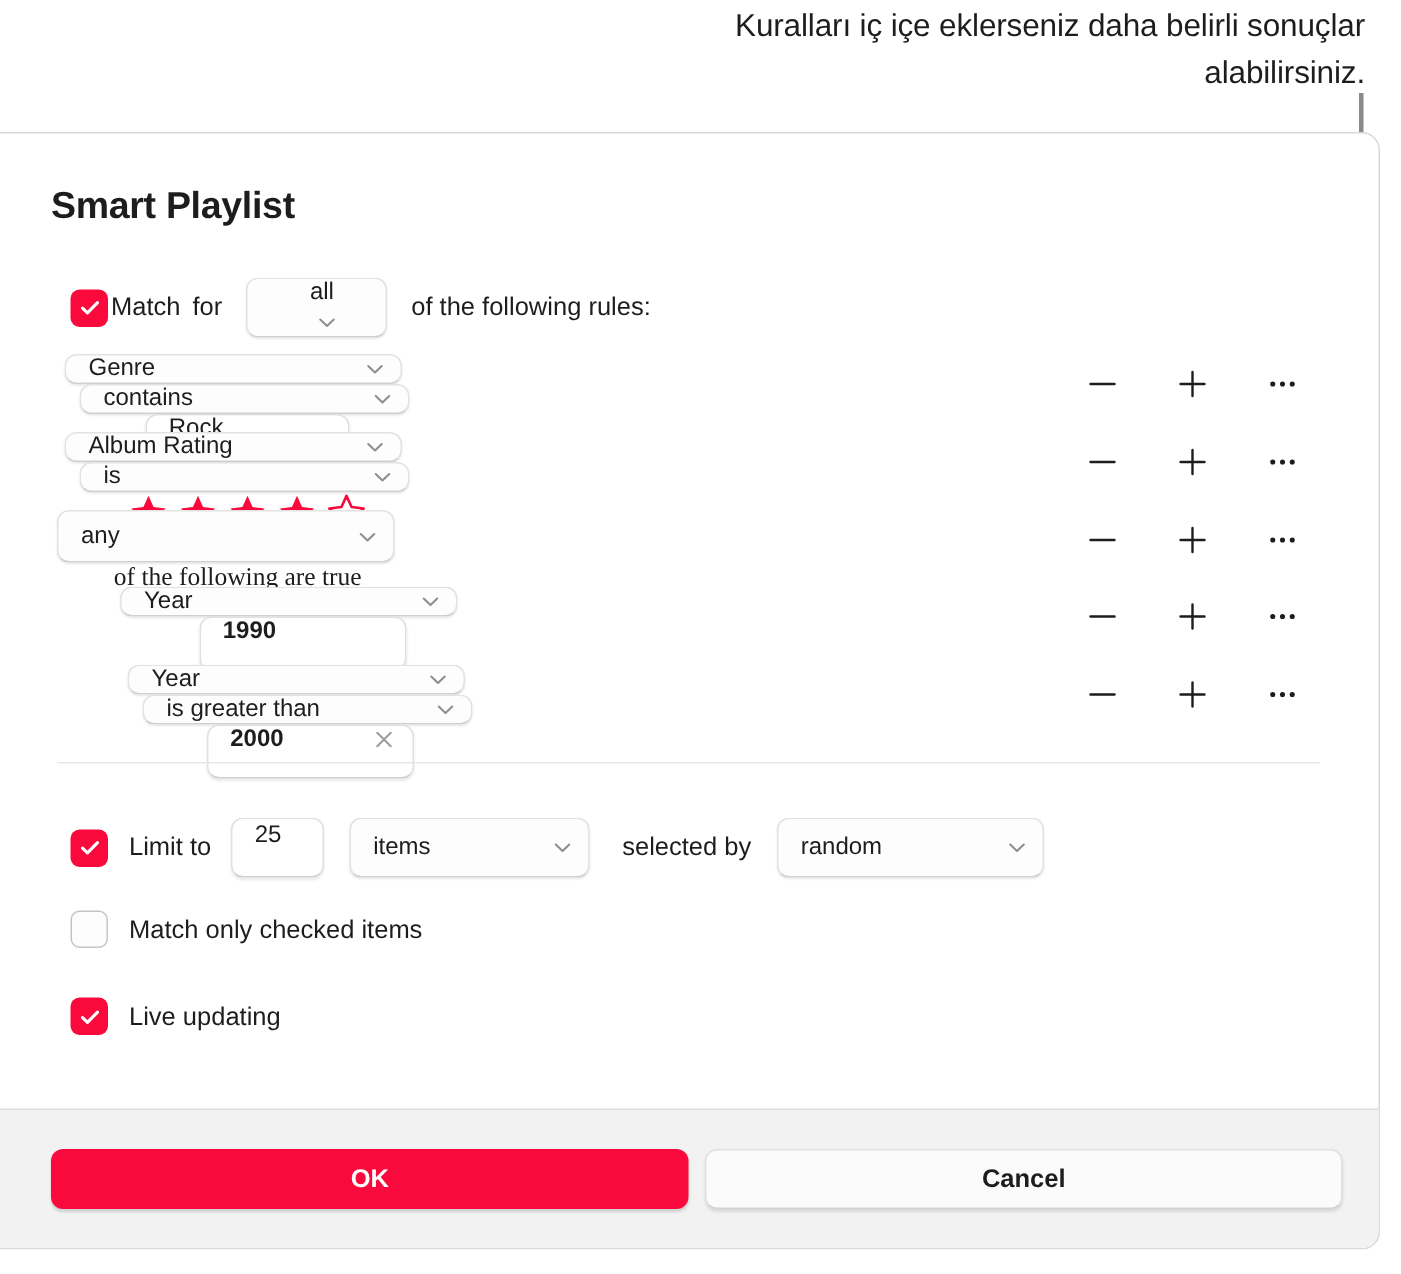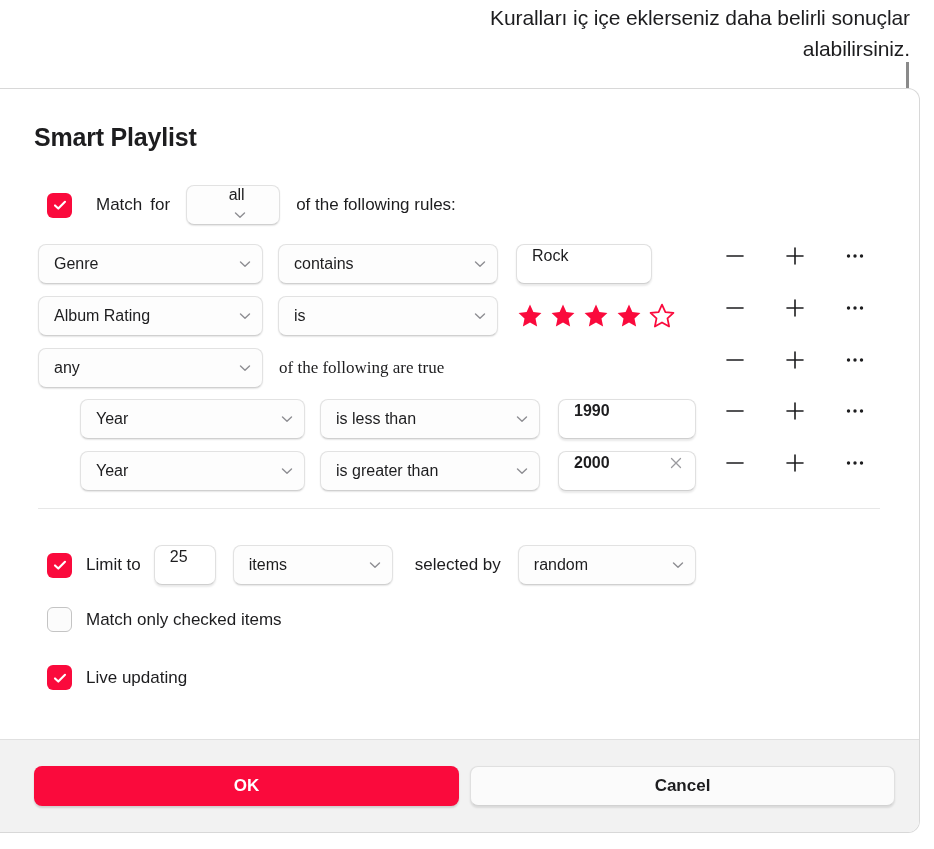--- a/index.html
+++ b/index.html
@@ -74,21 +74,21 @@
     position: relative;
   }
   .cbx.checked { background: #fa0a3c; }
   .cbx.unchecked { background: #fcfcfc; border: 1px solid #c4c4c4; }
   .cbx.checked svg { display: block; }
 
   
   .row { position: absolute; display: flex; align-items: center; }
 
   .match-row { left: 47px; top: 96px; gap: 0; }
-  .match-label { margin-left: 24px; font-size: 17px; color: #1d1d1f; }
+  .match-label { margin-left: 2px; font-size: 17px; color: #1d1d1f; }
   .match-tail { margin-left: 16px; font-size: 17px; color: #1d1d1f; }
 
   .sel {
     position: relative;
     height: 40px;
     background: #fdfdfd;
     border: 1px solid #e2e2e2;
     border-bottom-color: #d0d0d0;
     border-radius: 8px;
     box-shadow: 0 1px 1.5px rgba(0,0,0,0.10);
@@ -111,21 +111,21 @@
     box-shadow: 0 1.5px 2px rgba(0,0,0,0.09);
     display: flex; align-items: center;
     padding: 0 10px 16px 15px;
     font-size: 16px; color: #1d1d1f;
   }
   .txt .val { flex: 1 1 auto; }
   .clear-x { flex: none; width: 18px; height: 18px; color: #9a9a9e; cursor: default; }
   .clear-x svg { display:block; }
 
   
-  .rule { left: 38px; height: 55px; }
+  .rule { left: 38px; height: 55px; flex-direction: column; }
   .rule.nested { left: 80px; }
   .rule .sel.field { width: 225px; }
   .rule.nested .sel.field { width: 225px; }
   .rule .sel.op { width: 220px; margin-left: 15px; }
   .rule .txt.value { width: 136px; margin-left: 18px; }
   .rule.nested .txt.value { width: 138px; margin-left: 18px; font-weight: bold; }
 
   .stars { display: flex; align-items: center; gap: 5px; margin-left: 18px; }
   .stars svg { display: block; }
 
@@ -310,28 +310,20 @@
 
       <div class="row rule nested" style="top:302px">
         <div class="sel field">
           <span class="val">Year</span>
           <span class="chev">
             <svg width="18" height="18" viewBox="0 0 18 18">
                 <path d="M4.5 7 L9 11.3 L13.5 7" fill="none" stroke="currentColor" stroke-width="1.4" stroke-linecap="round" stroke-linejoin="round"></path>
               </svg>
           </span>
         </div>
-        <div class="sel op">
-          <span class="val">is less than</span>
-          <span class="chev">
-            <svg width="18" height="18" viewBox="0 0 18 18">
-                <path d="M4.5 7 L9 11.3 L13.5 7" fill="none" stroke="currentColor" stroke-width="1.4" stroke-linecap="round" stroke-linejoin="round"></path>
-              </svg>
-          </span>
-        </div>
         <div class="txt value">
           <span class="val">1990</span>
         </div>
       </div>
 
       <div class="row rule nested" style="top:354px">
         <div class="sel field">
           <span class="val">Year</span>
           <span class="chev">
             <svg width="18" height="18" viewBox="0 0 18 18">

